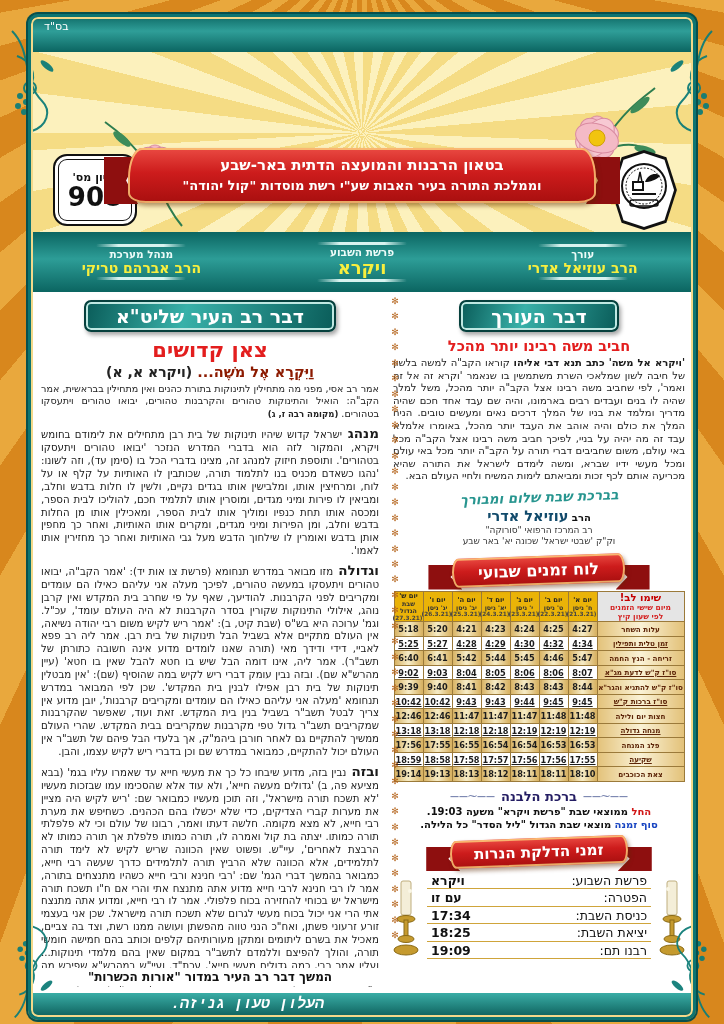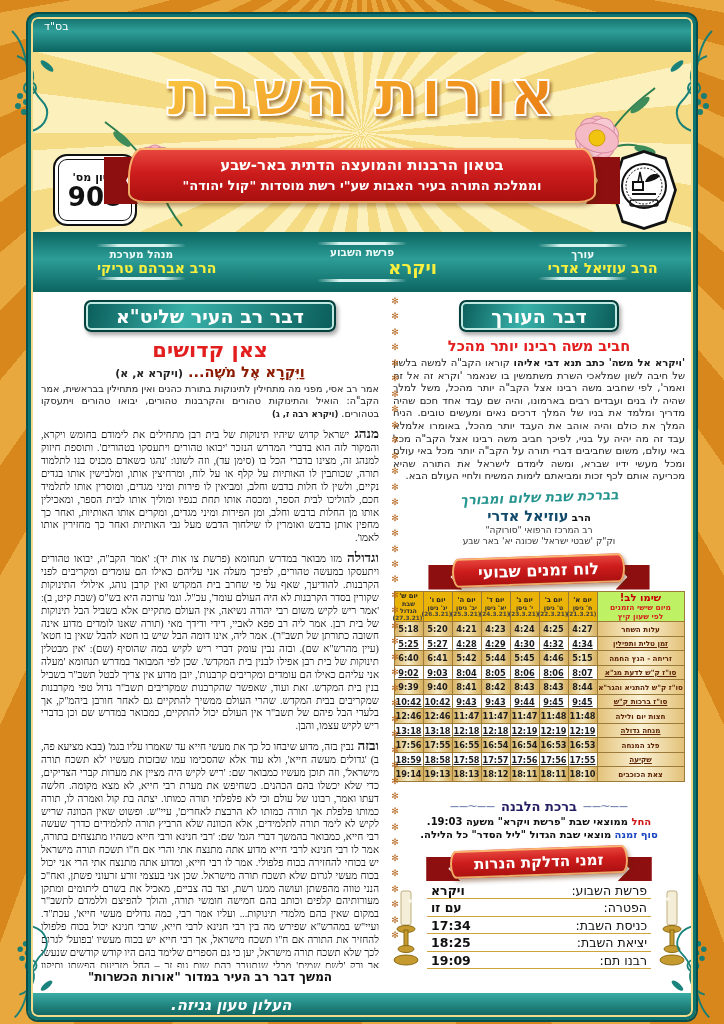--- a/index.html
+++ b/index.html
@@ -54,21 +54,21 @@
   .banner-top .rib-main{width:420px;font-size:15px;line-height:1.45;border-radius:14px 14px 18px 18px/30px 30px 10px 10px;}
   .banner-top .line2{font-size:13px;}
   
   .masthead{position:absolute;left:31px;right:31px;top:232px;height:60px;z-index:4;
     background:linear-gradient(180deg,#0b6561,#2d9d97 45%,#0b6561);
     display:flex;justify-content:space-around;align-items:center;}
   .mast-item{text-align:center;min-width:150px;}
   .mast-item .flourish{width:90px;height:3px;margin:1px auto;
     background:linear-gradient(90deg,transparent,#d8f3ef 25%,#d8f3ef 75%,transparent);border-radius:2px;}
   .mast-item .lbl{font-size:10.5px;color:#ecfbf8;font-weight:bold;}
-  .mast-item .name{font-size:14px;font-weight:bold;color:#f8ef3e;line-height:1.15;text-align:right;}
+  .mast-item .name{font-size:14px;font-weight:bold;color:#f8ef3e;line-height:1.15;}
   .mast-item .name.big{font-size:18px;}
   
   .content{position:absolute;left:31px;right:31px;top:292px;height:701px;background:#ffffff;z-index:3;}
   .coldivider{position:absolute;left:356px;top:2px;bottom:2px;width:16px;text-align:center;
     white-space:pre;line-height:1.72;font-size:9px;color:#b5651d;overflow:hidden;z-index:4;}
   .col{position:absolute;top:6px;height:689px;overflow:hidden;}
   .col-right{right:6px;width:296px;}
   .col-left{left:8px;width:342px;}
   .sect-header{display:block;margin:2px auto 6px auto;width:max-content;
     background:linear-gradient(105deg,#0a5c59 0%,#38b1a9 40%,#0a5c59 100%);
@@ -82,75 +82,74 @@
   .sig-script{font-style:italic;color:#27958f;font-size:13.5px;transform:rotate(-2deg);display:inline-block;font-weight:bold;}
   .sig-name{font-size:10px;color:#111;font-weight:bold;}
   .sig-name b{font-size:14.5px;color:#114a6b;}
   .sig-role{font-size:9px;color:#333;}
   .rib-center{text-align:center;margin:8px 0 6px;}
   .rib-sched .rib-main{font-size:16px;padding:5px 26px;transform:rotate(-2deg);}
   .rib-candle .rib-main{font-size:15px;padding:5px 24px;transform:rotate(-2deg);}
   
   table.times{border-collapse:collapse;margin:2px auto 0;direction:rtl;table-layout:fixed;width:288px;}
   table.times th,table.times td{border:1px solid #9b7a3a;padding:0;}
-  th.notice-cell{width:86px;background:#bef264;vertical-align:middle;}
+  th.notice-cell{width:86px;background:#e5e5e5;vertical-align:middle;}
   .n1{color:#c40000;font-weight:bold;font-size:10px;}
   .n2,.n3{color:#d42020;font-weight:bold;font-size:7.5px;line-height:1.25;}
   th.day-cell{width:28px;background:#eab308;vertical-align:middle;padding:1px 0 2px;}
   th.day-cell .day{font-size:6.8px;font-weight:bold;color:#222;}
   th.day-cell .heb{font-size:6.3px;color:#333;line-height:1.2;}
   th.day-cell .civil{font-size:5.8px;color:#444;}
   td.rowlabel{font-size:7.2px;font-weight:bold;color:#5d2508;text-align:center;}
   td.val{font-size:8.2px;font-weight:bold;text-align:center;color:#1c1c1c;height:13.5px;}
   tr.row-gold td{background:linear-gradient(90deg,#d7b161,#f6ecc7 50%,#d7b161);}
   tr.row-white td{background:#fff;text-decoration:underline;}
   tr.row-gold td.rowlabel,tr.row-white td.rowlabel{background:linear-gradient(90deg,#e3c27a,#faf2d6 50%,#e3c27a);}
   
-  .levana{margin-top:17px;text-align:center;}
+  .levana{margin-top:7px;text-align:center;}
   .levana .lv-title{font-weight:bold;font-size:13px;color:#241d63;}
   .levana .lv-title::before,.levana .lv-title::after{content:"——‍⁓——";color:#7b86b0;font-size:9px;vertical-align:2px;margin:0 6px;}
   .levana .lv-line{font-size:10px;font-weight:bold;color:#111;margin-top:2px;}
   .levana .pfx-red{color:#d11616;}
   .levana .pfx-blue{color:#1a46c2;}
   
   .candlebox{position:relative;margin-top:4px;}
   .candle-svg{position:absolute;bottom:2px;}
   .candle-svg.c-r{right:2px;}
   .candle-svg.c-l{left:2px;}
   .candle-rows{margin:0 36px;}
   .candle-row{display:flex;justify-content:space-between;align-items:baseline;
     border-bottom:1.5px solid #cfa43a;padding:1px 4px;height:14.5px;}
   .candle-row .c-label{font-weight:normal;font-size:12.5px;color:#111;}
   .candle-row .c-value{font-weight:bold;font-size:12.5px;color:#111;direction:ltr;}
   
   .rv-title{color:#e31e1e;font-weight:bold;font-size:21px;text-align:center;margin:2px 0 2px;}
   .rv-sub{text-align:center;font-size:14.5px;font-weight:bold;color:#8c1a00;margin-bottom:3px;}
-  .rv-sub .ref{font-size:11px;color:#222;font-weight:bold;}
+  .rv-sub .ref{font-size:14px;color:#222;font-weight:bold;}
   .rv-intro{font-size:9.6px;line-height:1.3;text-align:justify;color:#222;margin:0 2px 5px;}
   .rv-intro .ref{font-weight:bold;font-size:8.5px;}
   .rabbi-paras{padding-bottom:20px;}
-  .rabbi-p{font-size:10.2px;line-height:1.26;text-align:justify;color:#1a1a1a;margin:0 2px 4px;font-family:Liberation Serif, serif;}
+  .rabbi-p{font-size:10.2px;line-height:1.26;text-align:justify;color:#1a1a1a;margin:0 2px 4px;}
   .rabbi-p .lead{font-size:13.5px;font-weight:bold;}
   .rv-cont{position:absolute;bottom:3px;left:0;right:0;text-align:center;font-weight:bold;font-size:12px;color:#111;background:#fff;padding-top:2px;margin-top:28px;}
   
   .footer{position:absolute;left:31px;right:31px;top:993px;height:26px;z-index:6;
     background:linear-gradient(180deg,#3aada6,#0a5a56);border-radius:0 0 8px 8px;}
-  .footer .ftext{position:absolute;left:140px;top:3px;color:#fff;font-weight:bold;font-style:italic;font-size:15px;}
+  .footer .ftext{position:absolute;left:140px;top:3px;color:#fff;font-weight:bold;font-style:italic;font-size:15px;font-family:Liberation Mono, monospace;}
 </style>
 </head>
 <body>
 
 <div class="page">
 
   <div class="topbar">
     <div class="bsd">בס"ד</div>
   </div>
 
   <div class="titlearea">
-    <div class="maintitle">אורות השבת</div>
 
     <svg class="flowers fl-right" width="120" height="120" viewBox="0 0 120 120">
       <g stroke="#2e7d4f" stroke-width="2" fill="none">
         <path d="M60 60 C 80 30, 95 20, 110 8"></path>
           <path d="M60 70 C 85 60, 100 65, 112 78"></path>
         <path d="M55 65 C 45 90, 40 100, 30 112"></path>
       </g>
       <g fill="#3d8c5a">
           <ellipse cx="95" cy="25" rx="12" ry="4" transform="rotate(-40 95 25)"></ellipse>
         <ellipse cx="100" cy="70" rx="11" ry="4" transform="rotate(15 100 70)"></ellipse>
@@ -369,21 +368,21 @@
               <td class="val">4:34</td>
               <td class="val">4:32</td>
               <td class="val">4:30</td>
               <td class="val">4:29</td>
               <td class="val">4:28</td>
               <td class="val">5:27</td>
               <td class="val">5:25</td>
             </tr>
             <tr class="row-gold">
               <td class="rowlabel">זריחה - הנץ החמה</td>
-              <td class="val">5:15</td>
+              <td class="val">5:47</td>
               <td class="val">4:46</td>
               <td class="val">5:45</td>
               <td class="val">5:44</td>
               <td class="val">5:42</td>
               <td class="val">6:41</td>
               <td class="val">6:40</td>
             </tr>
             <tr class="row-white">
               <td class="rowlabel">סו"ז ק"ש לדעת מג"א</td>
               <td class="val">8:07</td>
@@ -514,21 +513,21 @@
               <span class="c-value">19:09</span>
             </div>
           </div>
       </div>
     </div>
 
     <div class="col col-left">
       <div class="sect-header">דבר רב העיר שליט"א</div>
       <div class="rv-title">צאן קדושים</div>
       <div class="rv-sub"><span>וַיִּקְרָא אֶל מֹשֶׁה...</span> <span class="ref">(ויקרא א, א)</span></div>
-      <p class="rv-intro"><span>אמר רב אסי, מפני מה מתחילין לתינוקות בתורת כהנים ואין מתחילין בבראשית, אמר הקב"ה: הואיל והתינוקות טהורים והקרבנות טהורים, יבואו טהורים ויתעסקו בטהורים. </span><span class="ref">(ויקרא רבה ז, ג)</span></p>
+      <p class="rv-intro"><span>אמר רב אסי, מפני מה מתחילין לתינוקות בתורת כהנים ואין מתחילין בבראשית, אמר הקב"ה: הואיל והתינוקות טהורים והקרבנות טהורים, יבואו טהורים ויתעסקו בטהורים. </span><span class="ref">(מקומה רבה ז, ג)</span></p>
       <div class="rabbi-paras" id="rabbi-paras">
           <p class="rabbi-p"><b class="lead">מנהג </b><span>ישראל קדוש שיהיו תינוקות של בית רבן מתחילים את לימודם בחומש ויקרא, והמקור לזה הוא בדברי המדרש הנזכר 'יבואו טהורים ויתעסקו בטהורים'. ותוספת חיזוק למנהג זה, מצינו בדברי הכל בו (סימן עד), וזה לשונו: 'נהגו כשאדם מכניס בנו לתלמוד תורה, שכותבין לו האותיות על קלף או על לוח, ומרחיצין אותו, ומלבישין אותו בגדים נקיים, ולשין לו חלות בדבש וחלב, ומביאין לו פירות ומיני מגדים, ומוסרין אותו לתלמיד חכם, להוליכו לבית הספר, ומכסה אותו תחת כנפיו ומוליך אותו לבית הספר, ומאכילין אותו מן החלות בדבש וחלב, ומן הפירות ומיני מגדים, ומקרים אותו האותיות, ואחר כך מחפין אותן בדבש ואומרין לו שילחוך הדבש מעל גבי האותיות ואחר כך מחזירין אותו לאמו'.</span></p>
           <p class="rabbi-p"><b class="lead">וגדולה </b><span>מזו מבואר במדרש תנחומא (פרשת צו אות יד): 'אמר הקב"ה, יבואו טהורים ויתעסקו במעשה טהורים, לפיכך מעלה אני עליהם כאילו הם עומדים ומקריבים לפני הקרבנות. להודיעך, שאף על פי שחרב בית המקדש ואין קרבן נוהג, אילולי התינוקות שקורין בסדר הקרבנות לא היה העולם עומד', עכ"ל. וגמ' ערוכה היא בש"ס (שבת קיט, ב): 'אמר ריש לקיש משום רבי יהודה נשיאה, אין העולם מתקיים אלא בשביל הבל תינוקות של בית רבן. אמר ליה רב פפא לאביי, דידי ודידך מאי (תורה שאנו לומדים מדוע אינה חשובה כתורתן של תשב"ר). אמר ליה, אינו דומה הבל שיש בו חטא להבל שאין בו חטא' (עיין מהרש"א שם). ובזה נבין עומק דברי ריש לקיש במה שהוסיף (שם): 'אין מבטלין תינוקות של בית רבן אפילו לבנין בית המקדש'. שכן לפי המבואר במדרש תנחומא 'מעלה אני עליהם כאילו הם עומדים ומקריבים קרבנות', יובן מדוע אין צריך לבטל תשב"ר בשביל בנין בית המקדש. זאת ועוד, שאפשר שהקרבנות שמקריבים תשב"ר גדול טפי מקרבנות שמקריבים בבית המקדש. שהרי העולם ממשיך להתקיים גם לאחר חורבן ביהמ"ק, אך בלעדי הבל פיהם של תשב"ר אין העולם יכול להתקיים, כמבואר במדרש שם וכן בדברי ריש לקיש עצמו, והבן.</span></p>
           <p class="rabbi-p"><b class="lead">ובזה </b><span>נבין בזה, מדוע שיבחו כל כך את מעשי חייא עד שאמרו עליו בגמ' (בבא מציעא פה, ב) 'גדולים מעשה חייא', ולא עוד אלא שהסכימו עמו שבזכות מעשיו 'לא תשכח תורה מישראל', וזה תוכן מעשיו כמבואר שם: 'ריש לקיש היה מציין את מערות קברי הצדיקים, כדי שלא יכשלו בהם הכהנים. כשחיפש את מערת רבי חייא, לא מצא מקומה. חלשה דעתו ואמר, רבונו של עולם וכי לא פלפלתי תורה כמותו. יצתה בת קול ואמרה לו, תורה כמותו פלפלת אך תורה כמותו לא הרבצת לאחרים', עיי"ש. ופשוט שאין הכוונה שריש לקיש לא לימד תורה לתלמידים, אלא הכוונה שלא הרביץ תורה לתלמידים כדרך שעשה רבי חייא, כמבואר בהמשך דברי הגמ' שם: 'רבי חנינא ורבי חייא כשהיו מתנצחים בתורה, אמר לו רבי חנינא לרבי חייא מדוע אתה מתנצח אתי והרי אם ח"ו תשכח תורה מישראל יש בכוחי להחזירה בכוח פלפולי. אמר לו רבי חייא, ומדוע אתה מתנצח אתי הרי אני יכול בכוח מעשי לגרום שלא תשכח תורה מישראל. שכן אני בעצמי זורע זרעוני פשתן, ואח"כ הנני טווה מהפשתן ועושה ממנו רשת, וצד בה צביים, מאכיל את בשרם ליתומים ומתקן מעורותיהם קלפים וכותב בהם חמישה חומשי תורה, והולך להפיצם וללמדם לתשב"ר במקום שאין בהם מלמדי תינוקות... ועליו אמר רבי, כמה גדולים מעשי חייא', עכת"ד. ועיי"ש במהרש"א שפירש מה בין רבי חנינא לרבי חייא, שרבי חנינא יכול בכוח פלפולו להחזיר את התורה אם ח"ו תשכח מישראל, אך רבי חייא יש בכוח מעשיו 'בפועל' לגרום לכך שלא תשכח תורה מישראל, יען כי גם הספרים שלימד בהם היו קודש קודשים שנעשו אך ורק 'לשם שמים' מבלי שנתערב בהם שום גוף זר – החל מזריעת הפשתן ותיקון הרשתות ואכילת בשר הציד, ועד לתיקון</span></p>
         </div>
       <div class="rv-cont">המשך דבר רב העיר במדור "אורות הכשרות"</div>
     </div>
   </div>
 
   <div class="footer">

